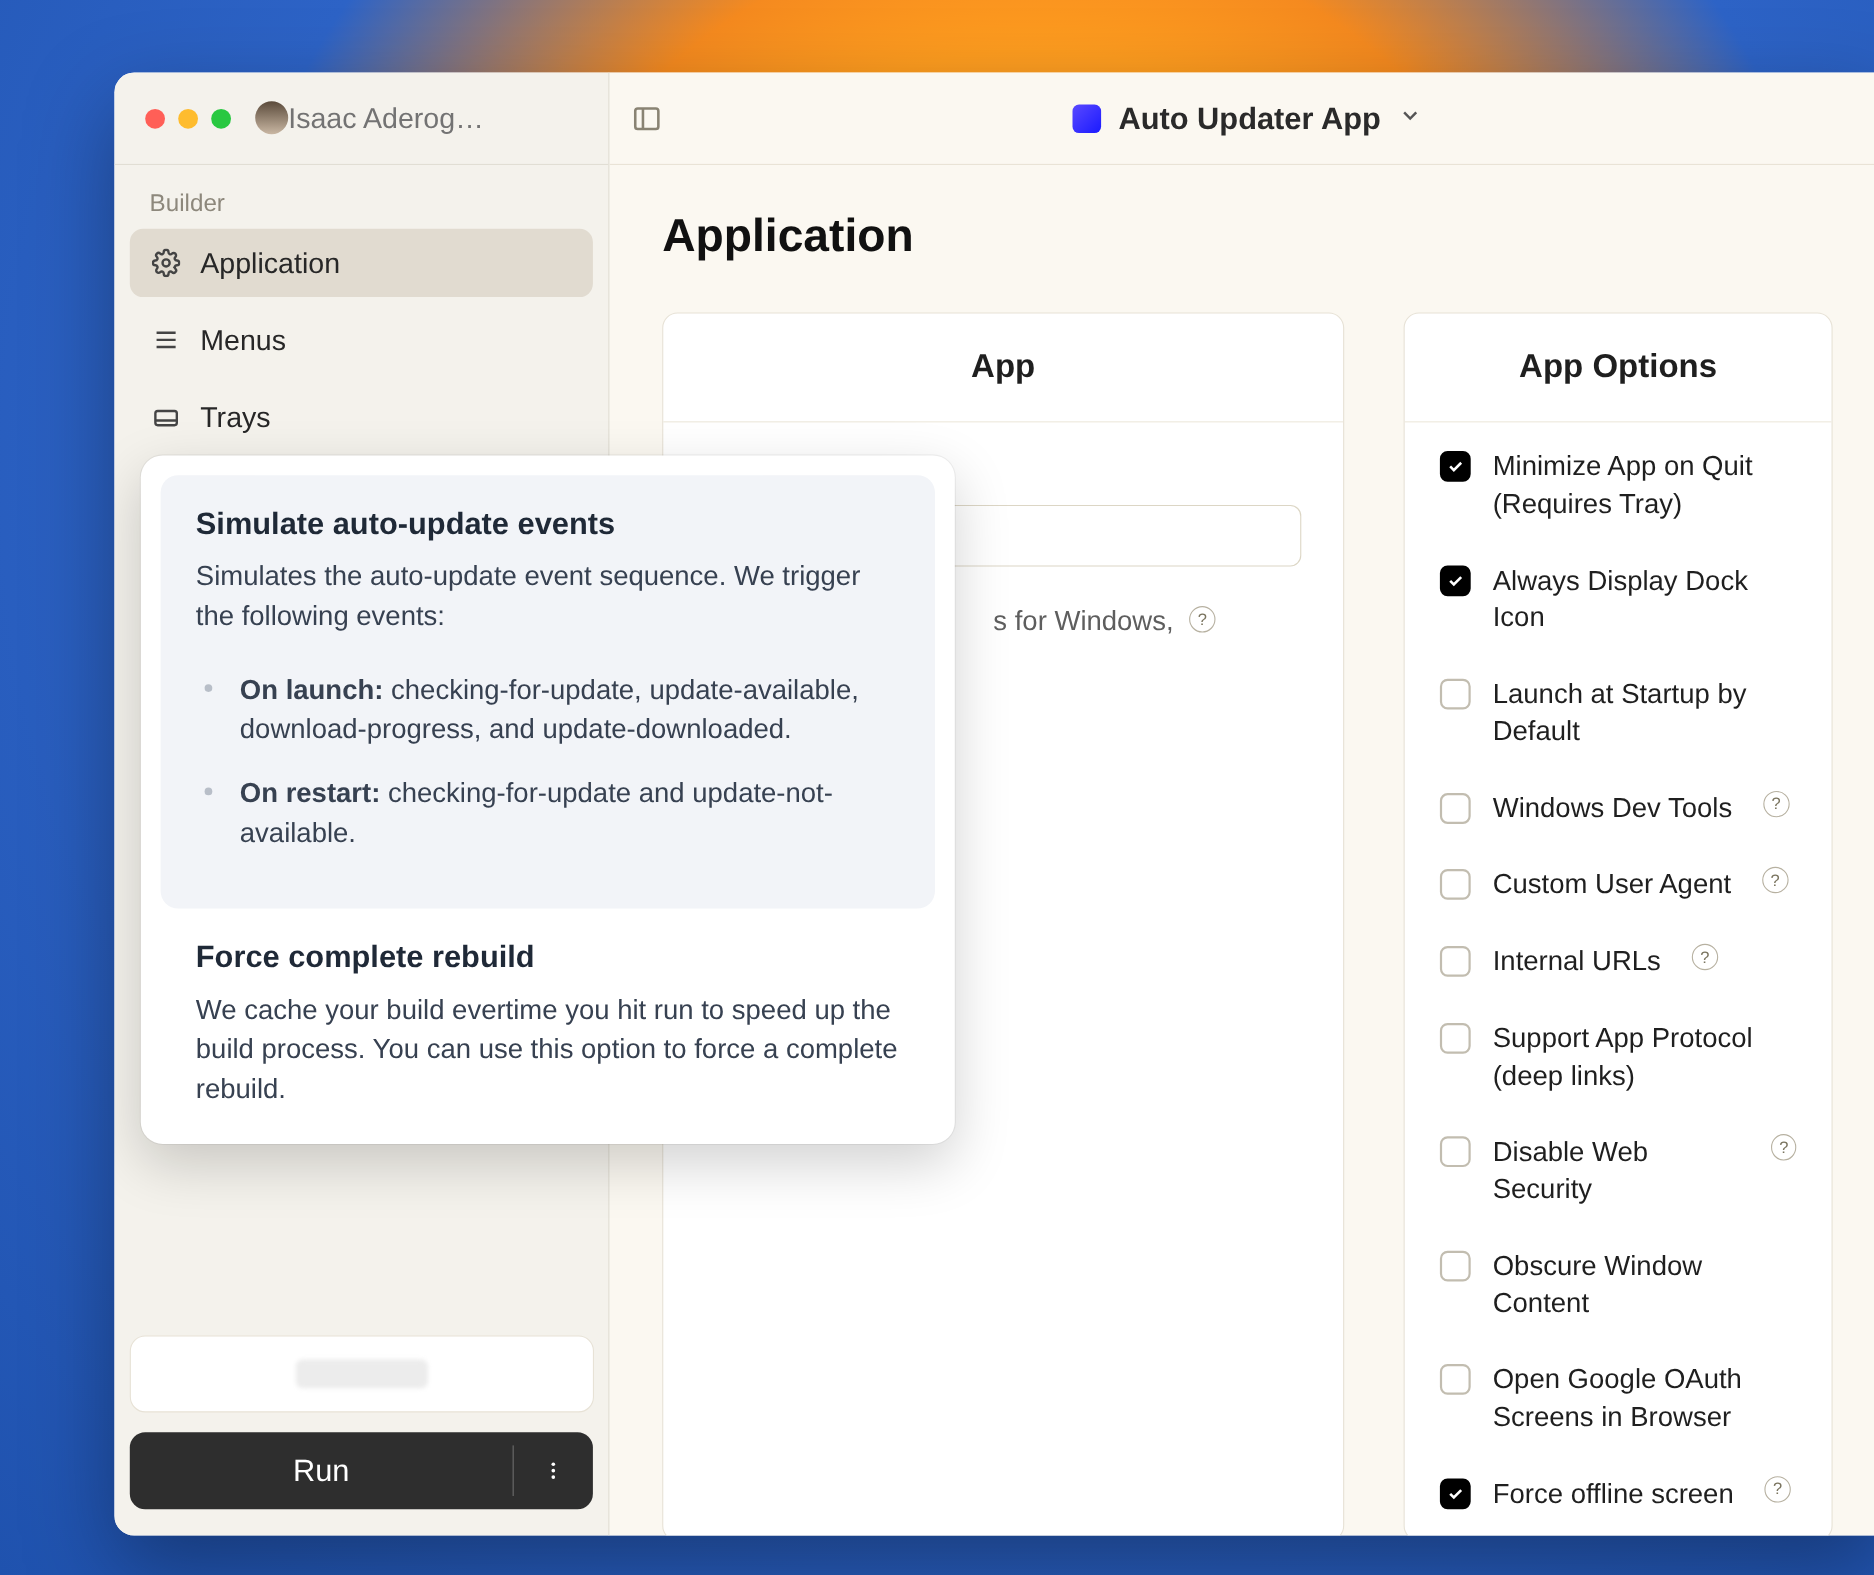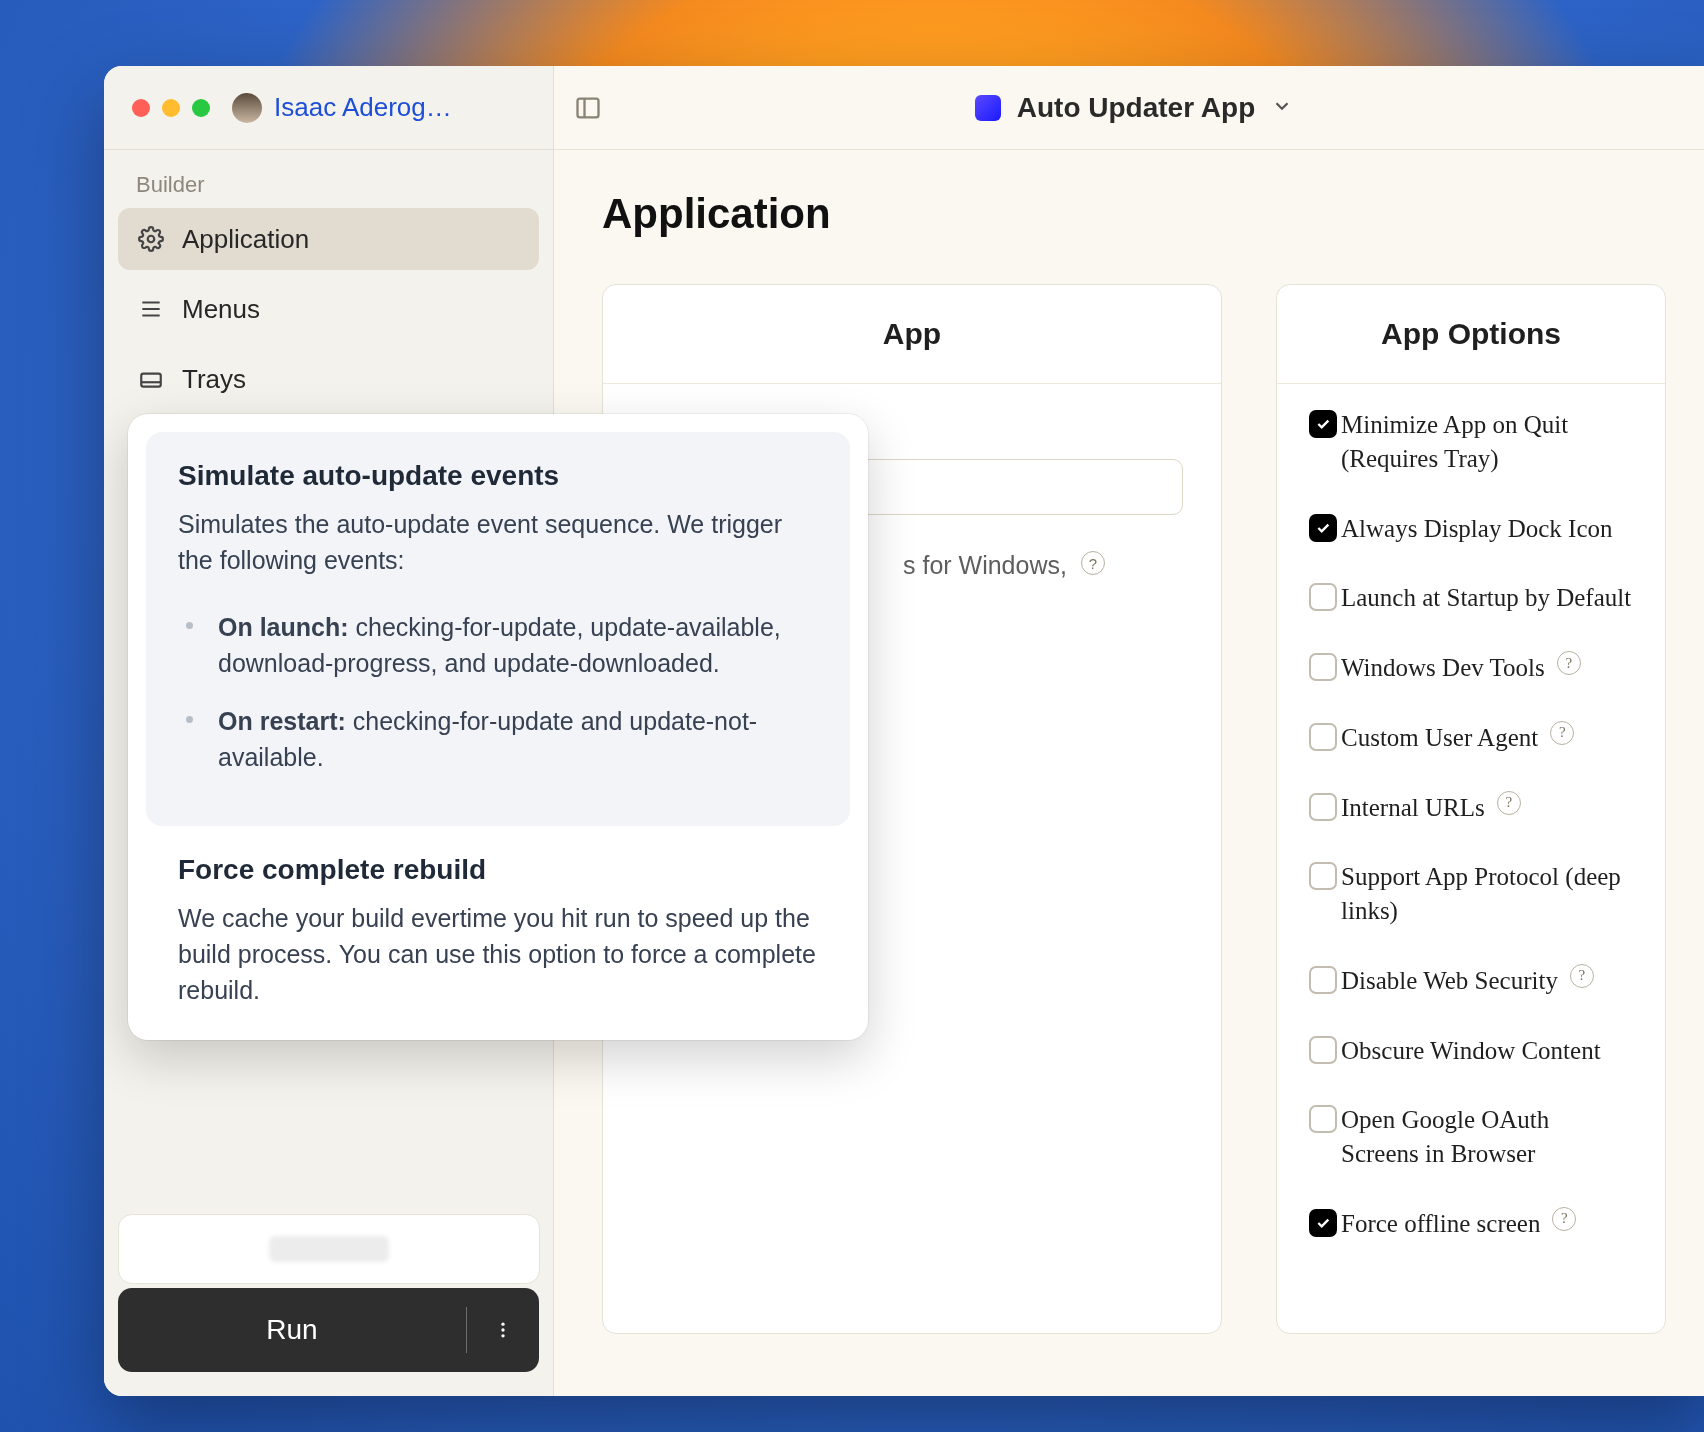--- a/index.html
+++ b/index.html
@@ -34,36 +34,36 @@
     display: flex;
     align-items: center;
     padding-left: 28px;
     border-bottom: 1px solid #e1ded4;
   }
   .traffic { display: flex; gap: 12px; margin-right: 22px; }
   .traffic span { width: 18px; height: 18px; border-radius: 50%; display: inline-block; }
   .t-red { background: #ff5f57; }
   .t-yellow { background: #febc2e; }
   .t-green { background: #28c840; }
-  .user { display: flex; align-items: center; gap: 12px; font-size: 26px; font-weight: 500; color: #1d4ed8; }
+  .user { display: flex; gap: 0; font-size: 26px; font-weight: 500; color: #737373; }
   .avatar { width: 30px; height: 30px; border-radius: 50%; background: linear-gradient(#5a4a3a,#c9b7a3); display:inline-block; }
   .sidebar-inner { padding: 22px 14px 0 14px; flex: 1; position: relative; }
   .section-label { font-size: 22px; color: #8d887c; padding-left: 18px; margin-bottom: 10px; }
   .nav-item {
     display: flex; align-items: center; gap: 18px;
     height: 62px; padding-left: 20px;
     font-size: 26px; color: #272727; border-radius: 12px; cursor: pointer;
     margin-bottom: 8px;
   }
   .nav-item.selected { background: #e1dbd0; }
   .nav-icon { width: 26px; height: 26px; display:flex; align-items:center; justify-content:center; color:#444; }
 
   .run-area { position: absolute; left: 14px; right: 14px; bottom: 24px; }
   .run-button {
-    width: 100%; height: 84px; background: #2e2e2e; color: #fff;
+    width: 100%; height: 70px; background: #2e2e2e; color: #fff;
     border-radius: 14px; display: flex; align-items: center; position: relative;
     font-size: 28px; font-weight: 500; cursor: pointer;
   }
   .run-button .label { flex: 1; text-align: center; }
   .run-button .divider { width: 1px; height: 46px; background: rgba(255,255,255,.3); }
   .run-button .menu { width: 72px; display:flex; align-items:center; justify-content:center; }
 
   
   .popover {
     position: absolute;
@@ -124,21 +124,21 @@
     display: inline-flex; align-items: center; justify-content: center;
     width: 24px; height: 24px; border-radius: 50%; border: 1.5px solid #b7b1a1;
     font-size: 15px; color: #7a745f; background:#fff;
   }
   .inputbox {
     margin-top: 18px; width: 540px; height: 56px; border: 1px solid #dcd6c5; border-radius: 10px; background:#fff;
   }
   .hint { margin-top: 36px; font-size: 25px; color: #5e5e5e; display:flex; align-items:flex-start; gap:14px; }
 
   .options-list { padding: 24px 32px; display: flex; flex-direction: column; gap: 36px; }
-  .opt { display: flex; gap: 4px; align-items: flex-start; font-size: 25px; color: #1f1f1f; font-family: Liberation Serif, serif; }
+  .opt { display: flex; gap: 20px; align-items: flex-start; font-size: 25px; color: #1f1f1f; }
   .cb {
     width: 28px; height: 28px; border-radius: 7px; border: 2px solid #c2bdb0; background: #fff; flex-shrink: 0;
     display:flex; align-items:center; justify-content:center; margin-top: 2px;
   }
   .cb.checked { background: #000; border-color: #000; color: #fff; }
   .cb svg { width: 16px; height: 16px; }
   .opt .label { line-height: 1.35; }
   .opt .help { margin-left: 8px; }
 
   .ghost-pill {

